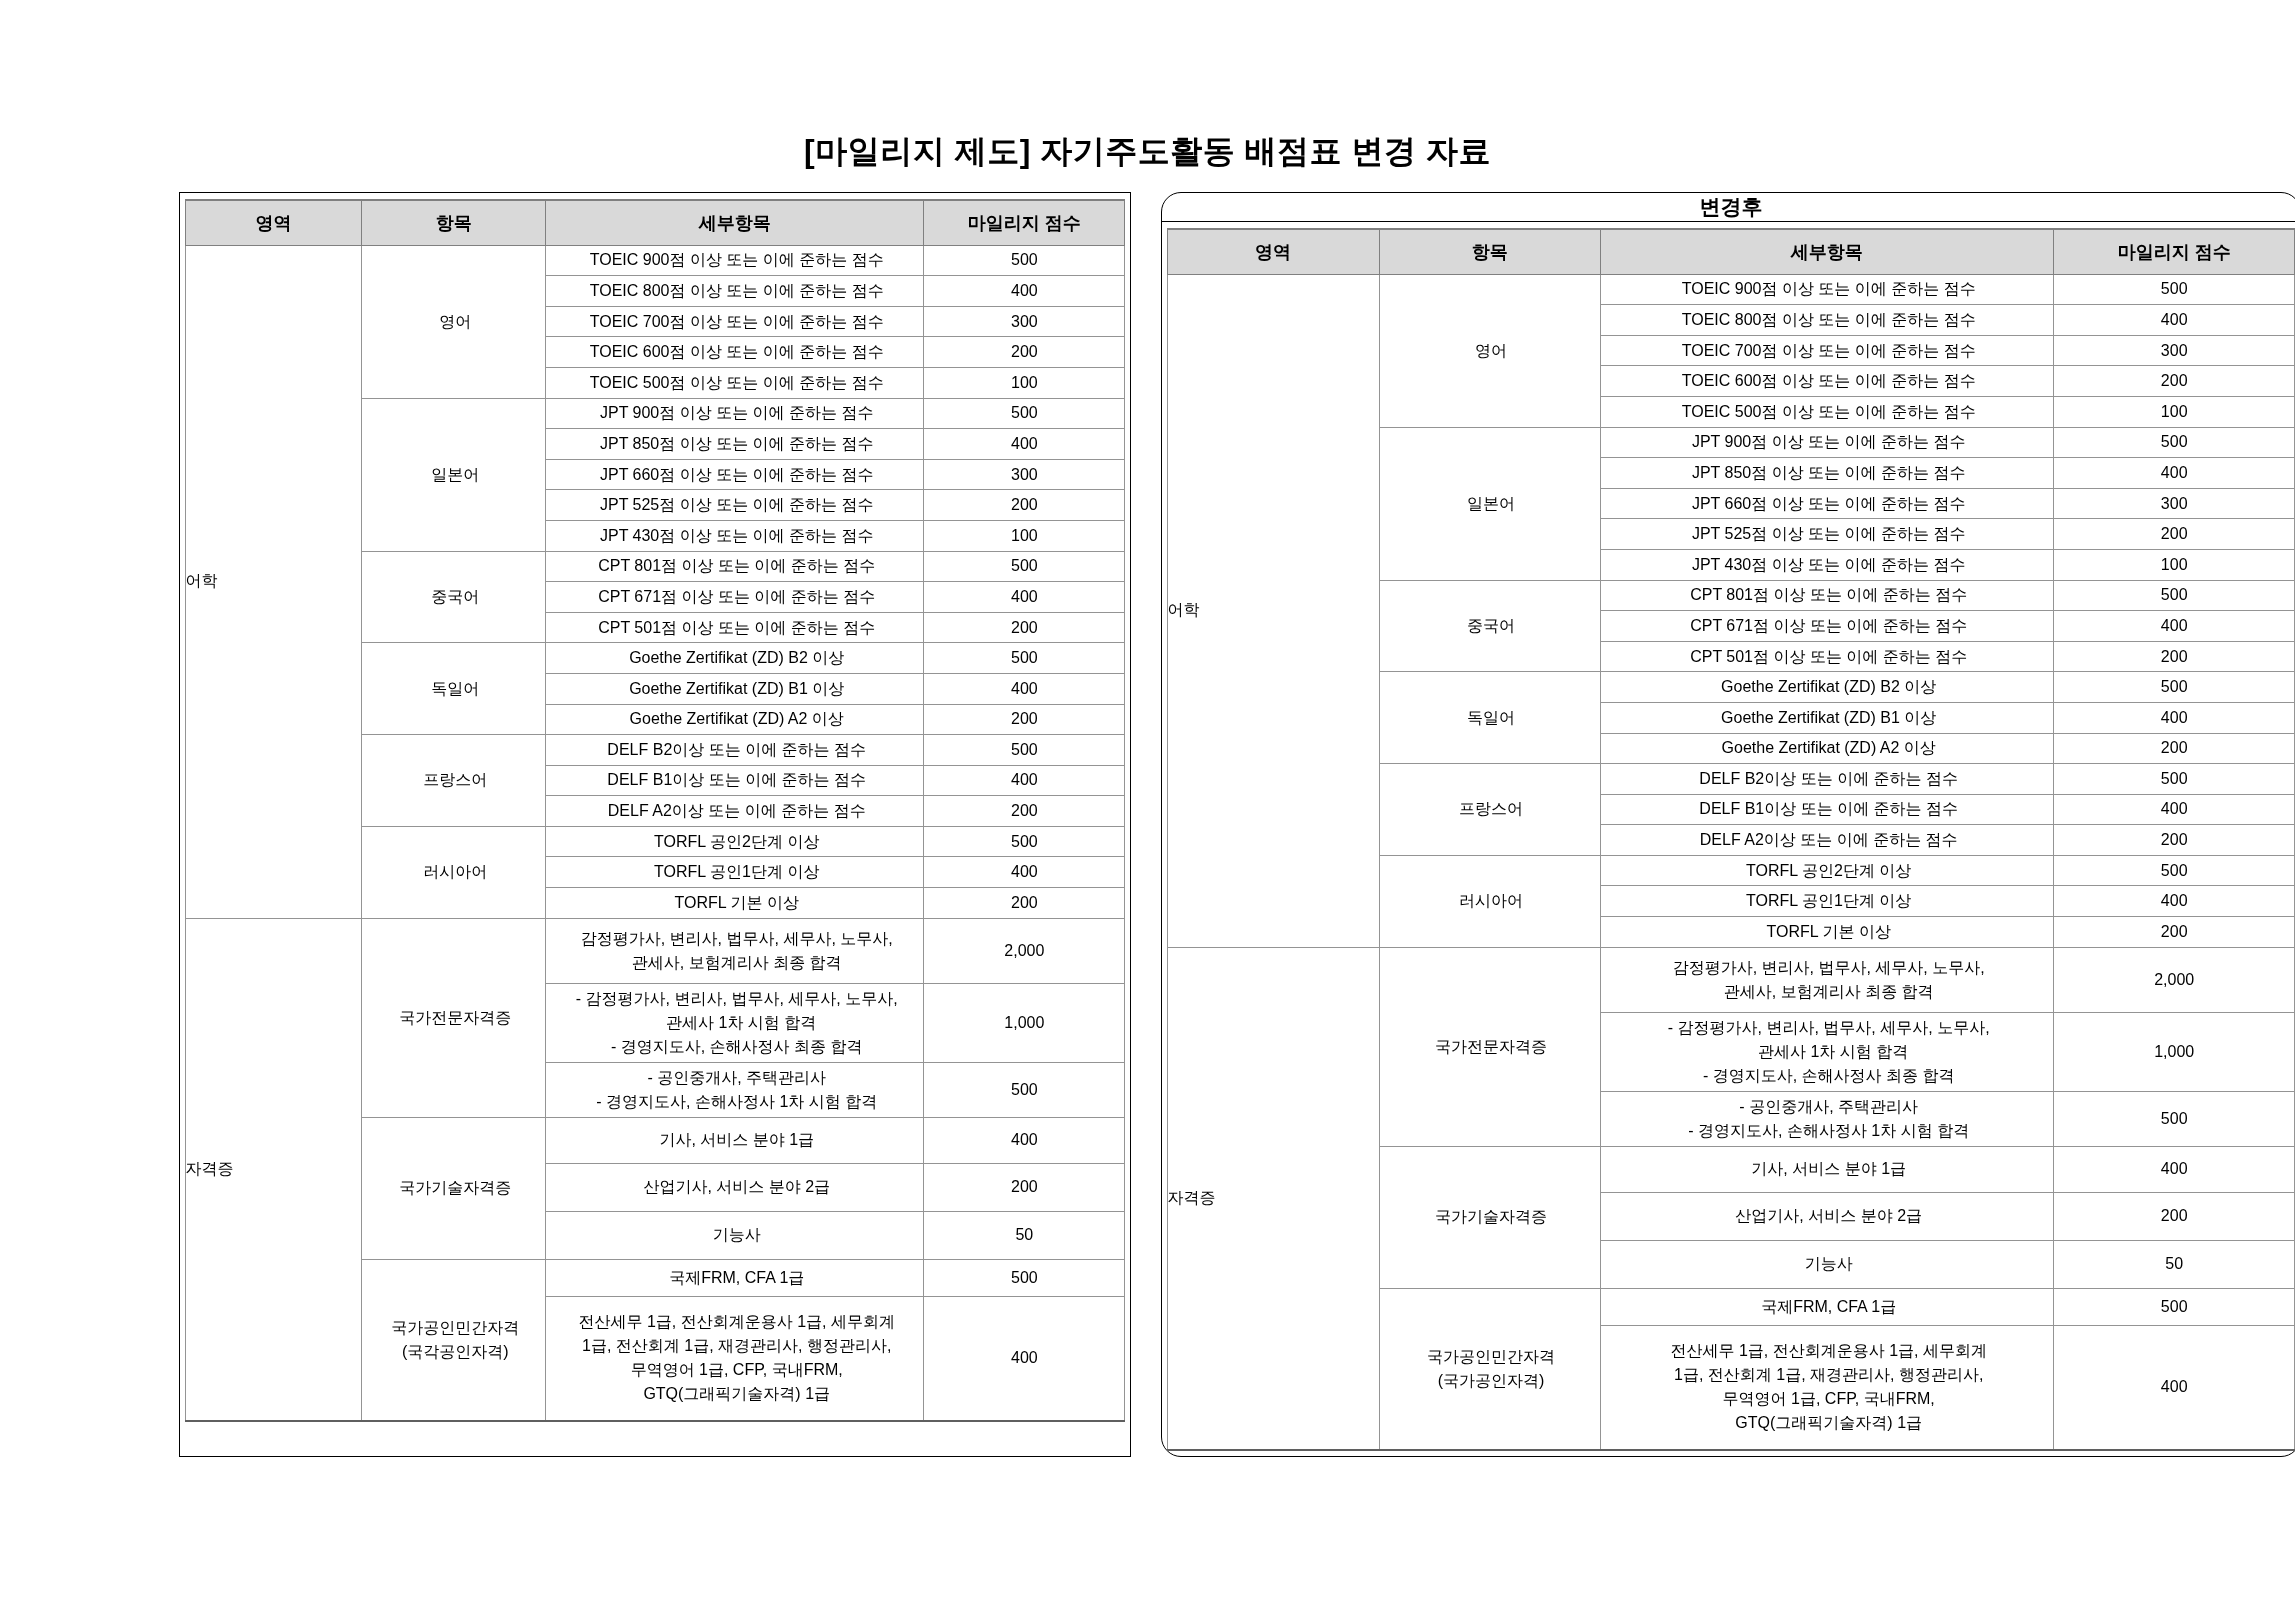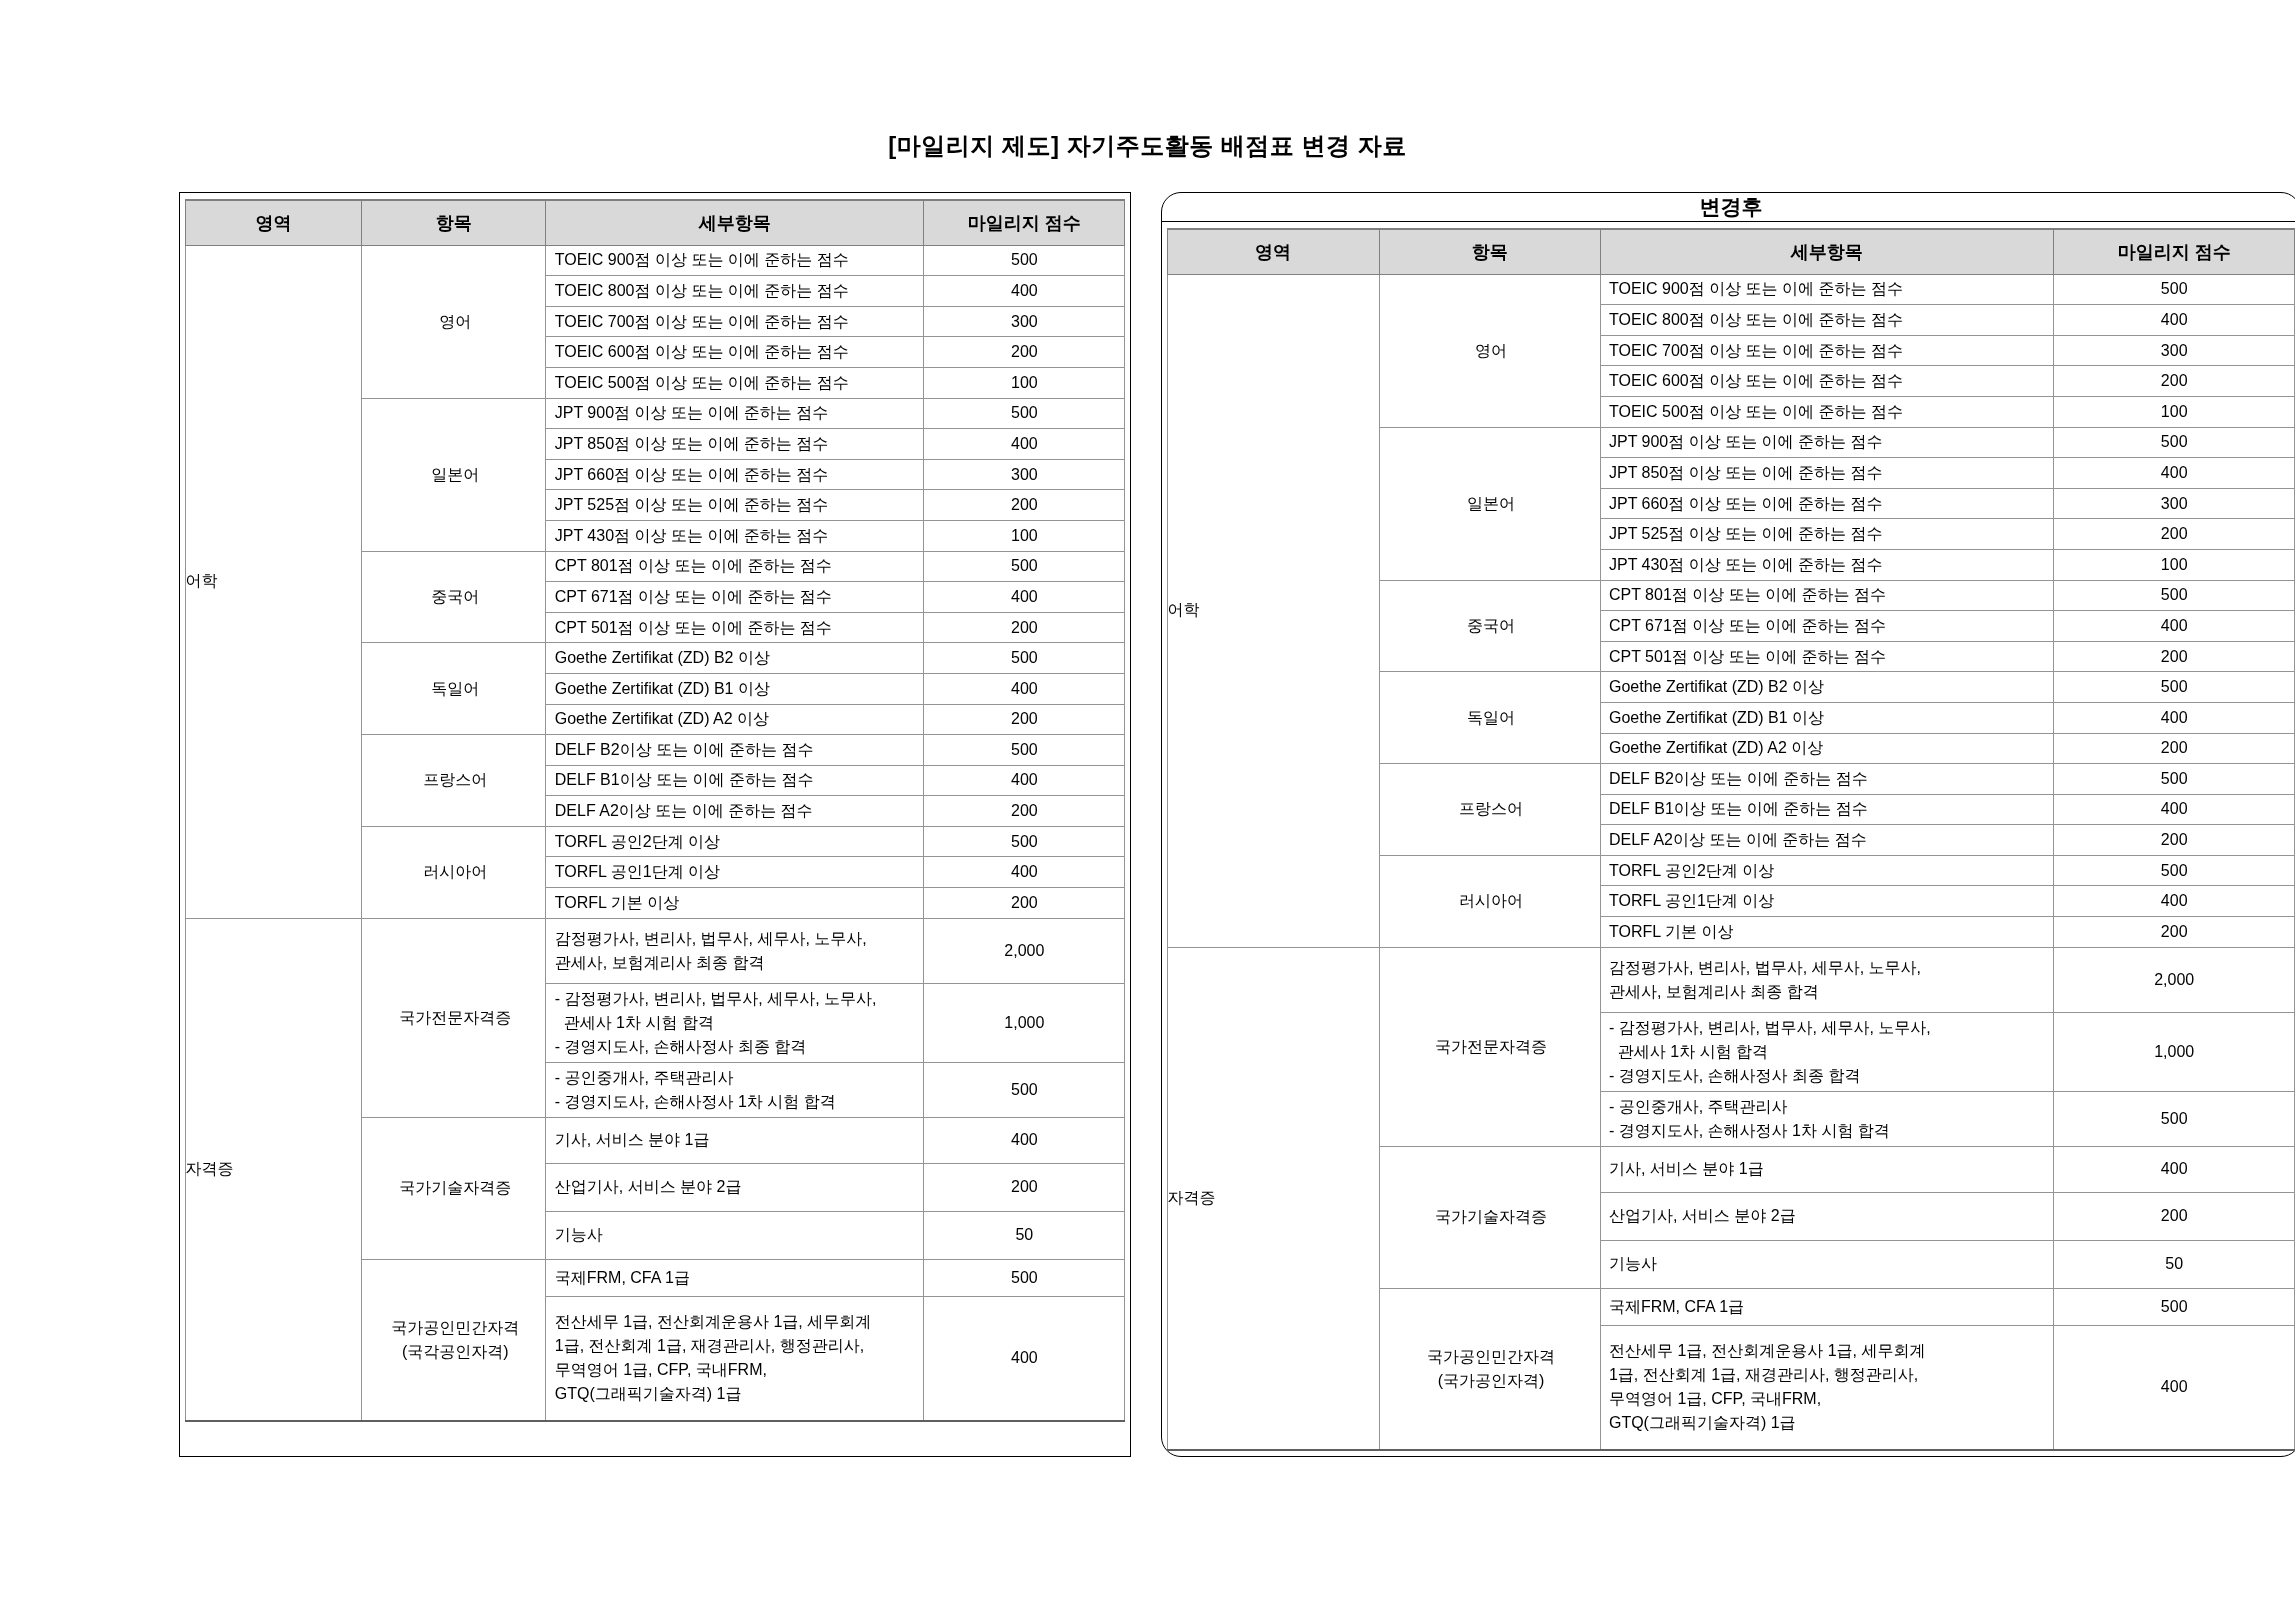--- a/index.html
+++ b/index.html
@@ -15,21 +15,21 @@
     height: 1623px;
     background: #ffffff;
     overflow: hidden;
   }
   .doc-title {
     position: absolute;
     top: 130px;
     left: 0;
     width: 100%;
     text-align: center;
-    font-size: 24px;
+    font-size: 32px;
     font-weight: bold;
     letter-spacing: 0.5px;
   }
   .panel {
     position: absolute;
     top: 192px;
     height: 1265px;
     border: 1.9px solid #000;
     background: #fff;
     box-sizing: border-box;
@@ -79,21 +79,21 @@
     text-align: left;
     padding: 0;
   }
   td.cell-item {
     text-align: center;
     padding: 2.8px 4.6px 2.8px 7.4px;
     white-space: pre-line;
     line-height: 24px;
   }
   td.cell-detail {
-    text-align: left;
+    text-align: center;
     padding: 2.8px 4.6px 2.8px 8.3px;
     white-space: pre-wrap;
     line-height: 24px;
   }
   td.cell-score {
     text-align: center;
     padding: 0;
   }
 </style>
 </head>

